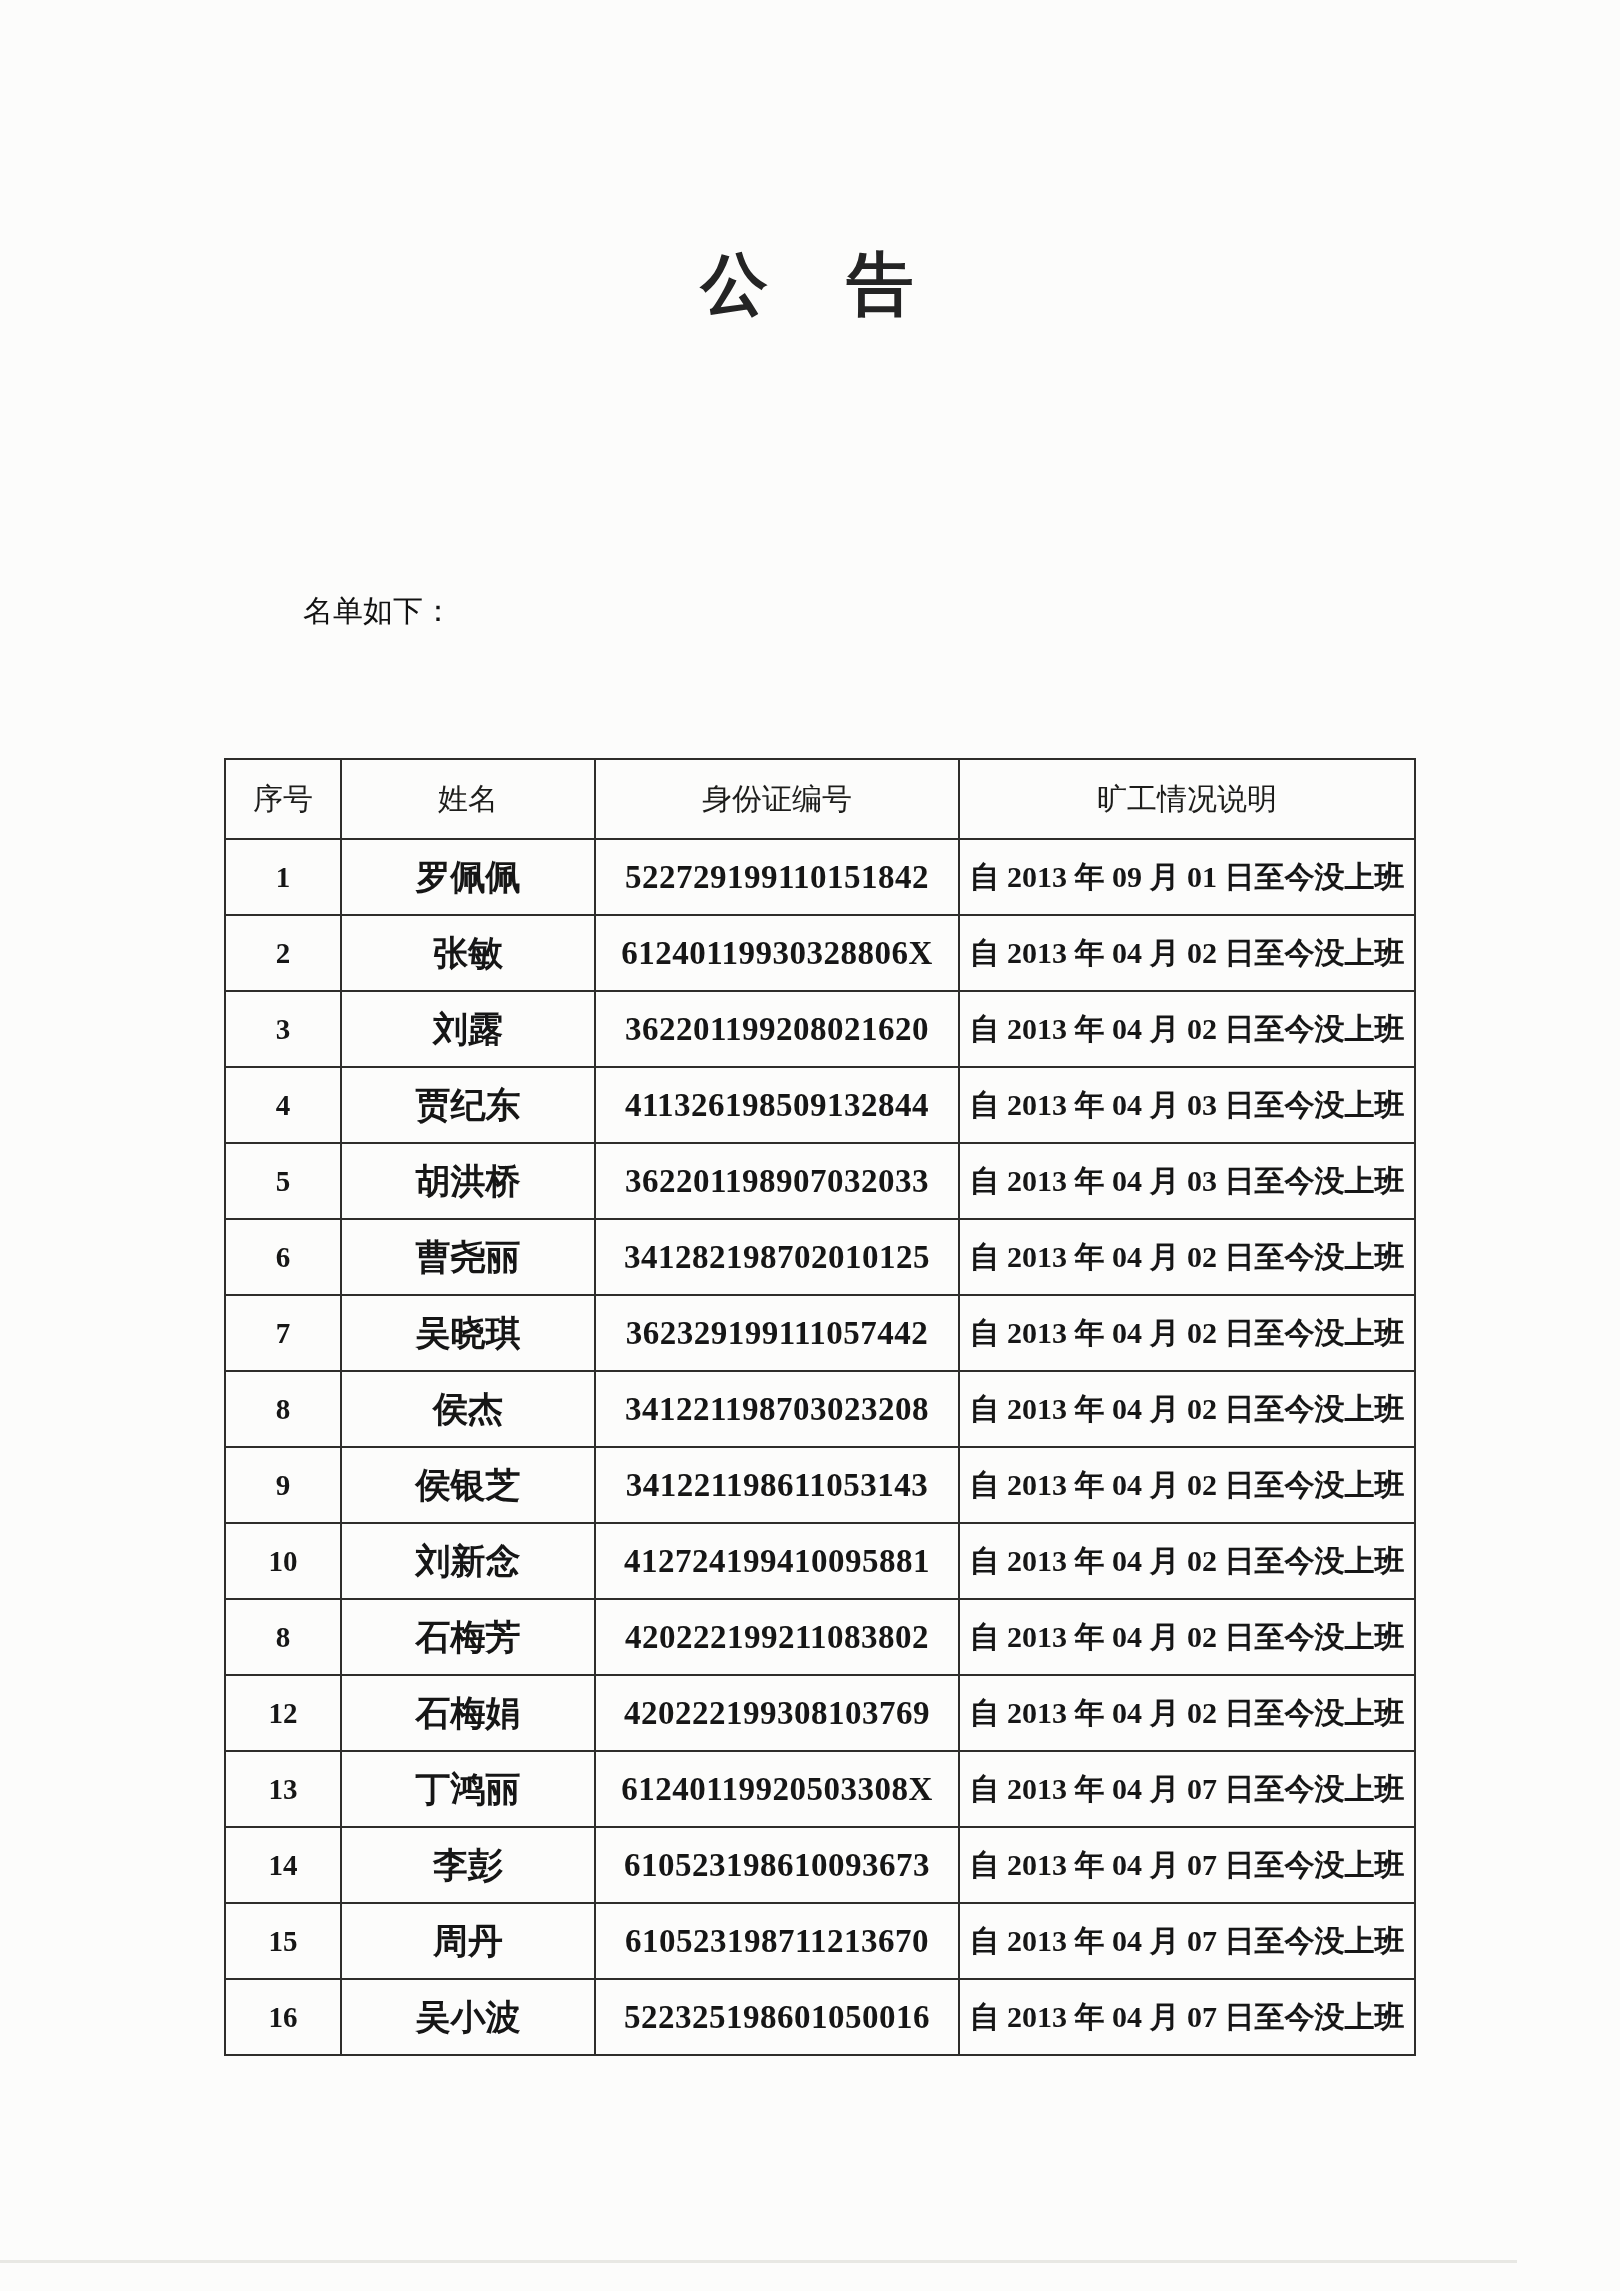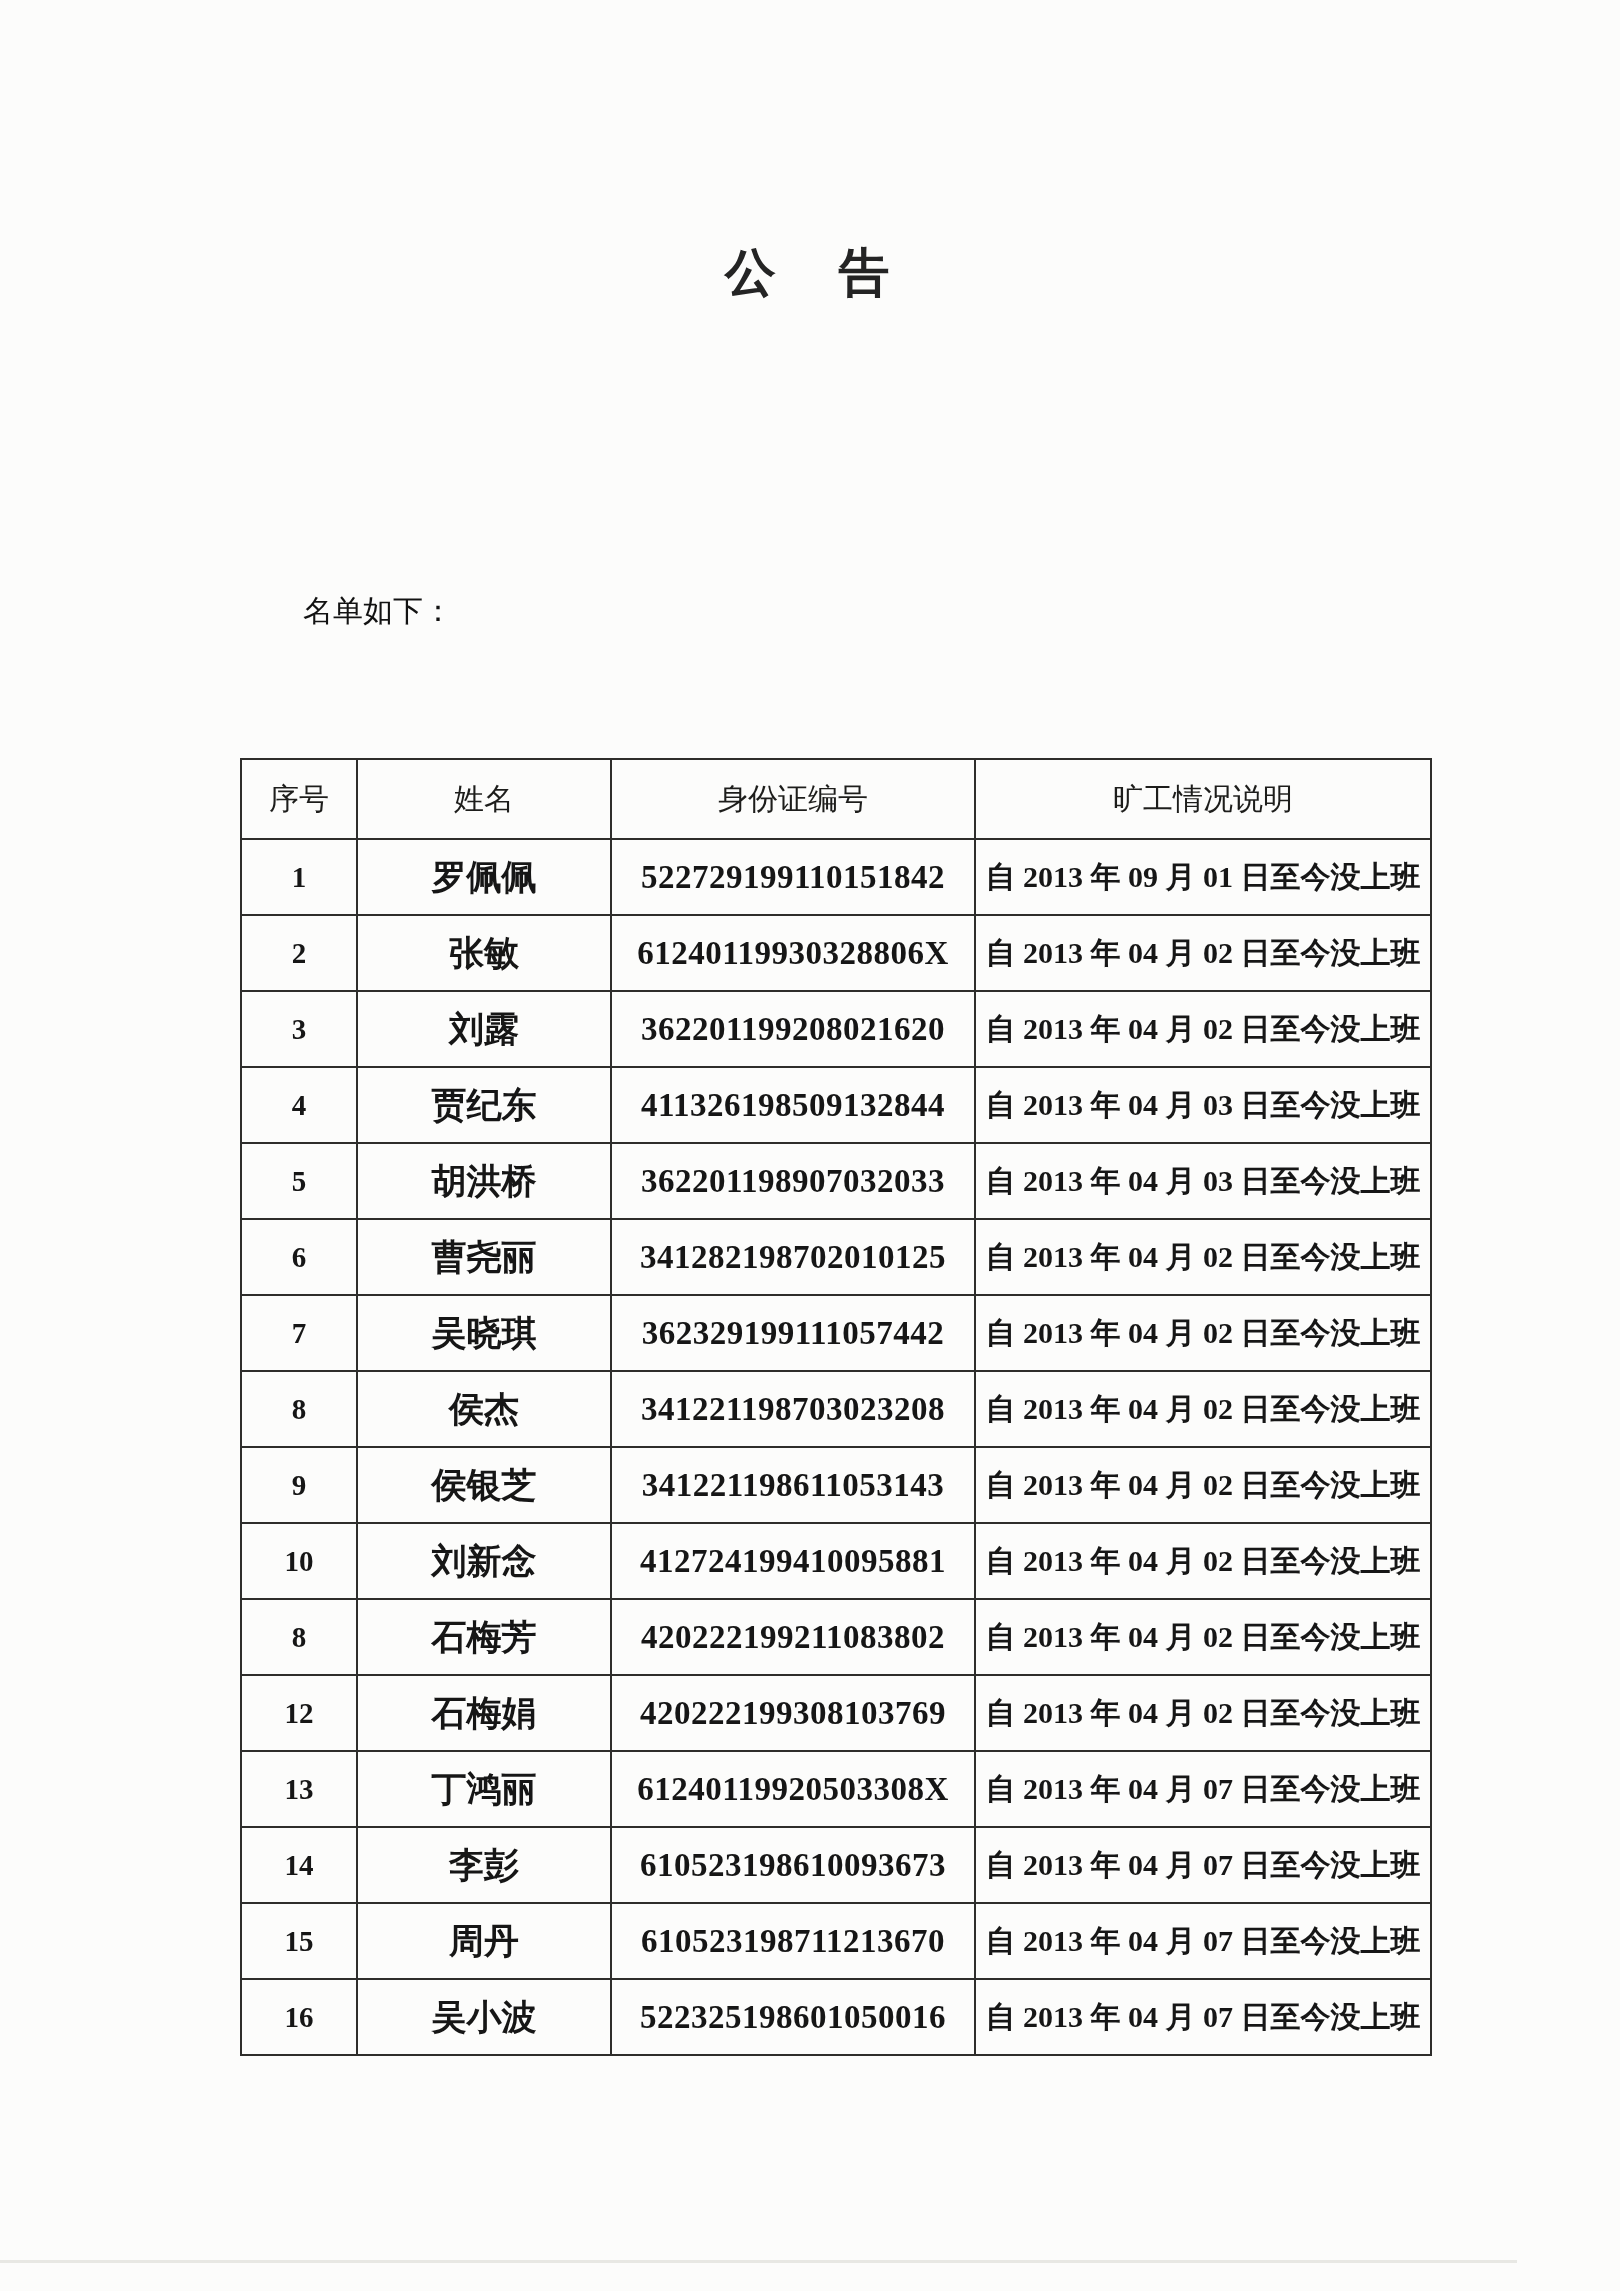--- a/index.html
+++ b/index.html
@@ -16,42 +16,42 @@
     color: #161616;
     overflow: hidden;
   }
   .title {
     position: absolute;
     top: 239px;
     left: 0;
     width: 1620px;
     margin: 0;
     text-align: center;
-    font-size: 51px;
+    font-size: 67px;
     font-weight: 700;
     letter-spacing: 5.9px;
     color: #242424;
   }
   .para {
     position: absolute;
     left: 242px;
     width: 1215px;
     margin: 0;
     font-size: 30px;
     line-height: 39px;
     color: #121212;
     white-space: nowrap;
   }
   .para.indent { text-indent: 61px; }
   .line1 { top: 459px; }
   .line2 { top: 525px; }
   .line3 { top: 591px; }
   table.roster {
     position: absolute;
-    left: 240px;
+    left: 224px;
     top: 758px;
     width: 1189px;
     border-collapse: collapse;
     table-layout: fixed;
   }
   table.roster th,
   table.roster td {
     border: 2px solid #2e2d2b;
     text-align: center;
     vertical-align: middle;

